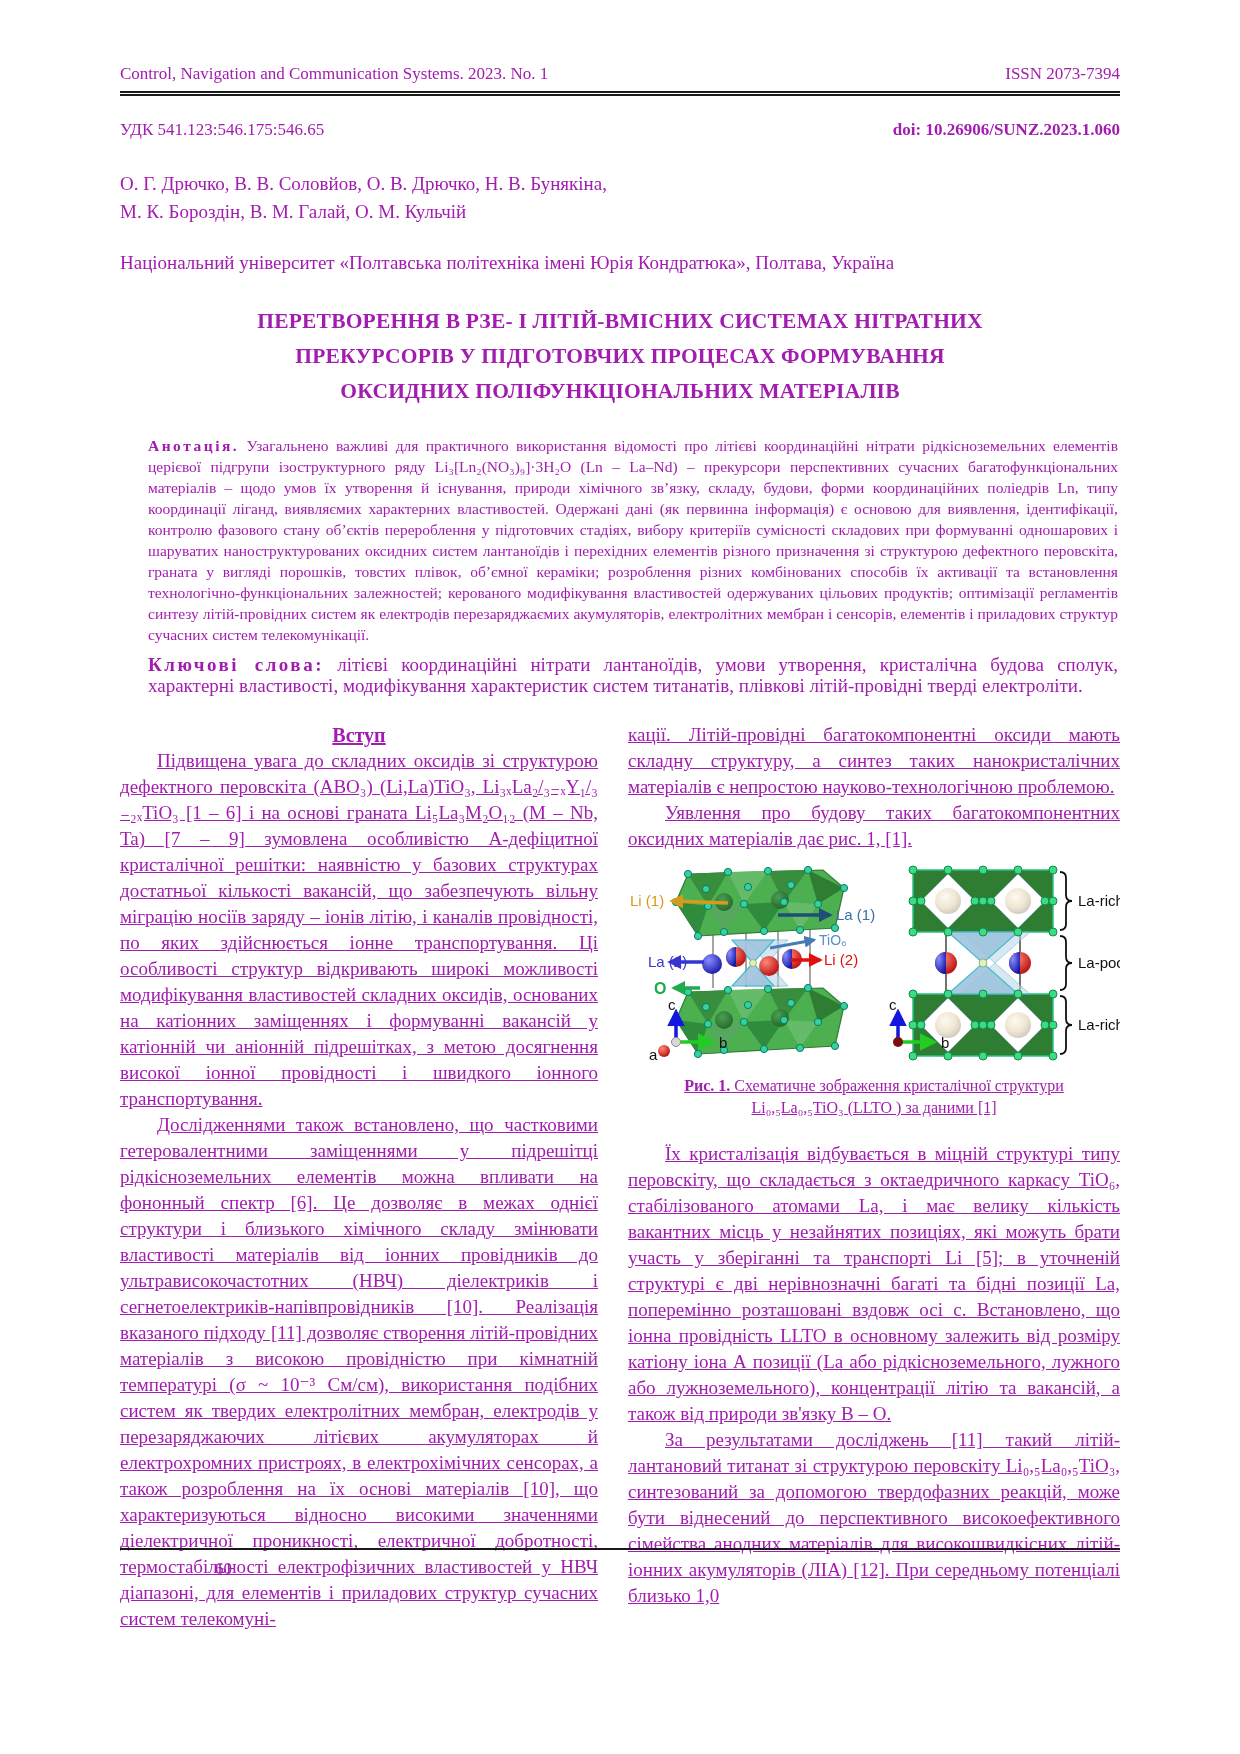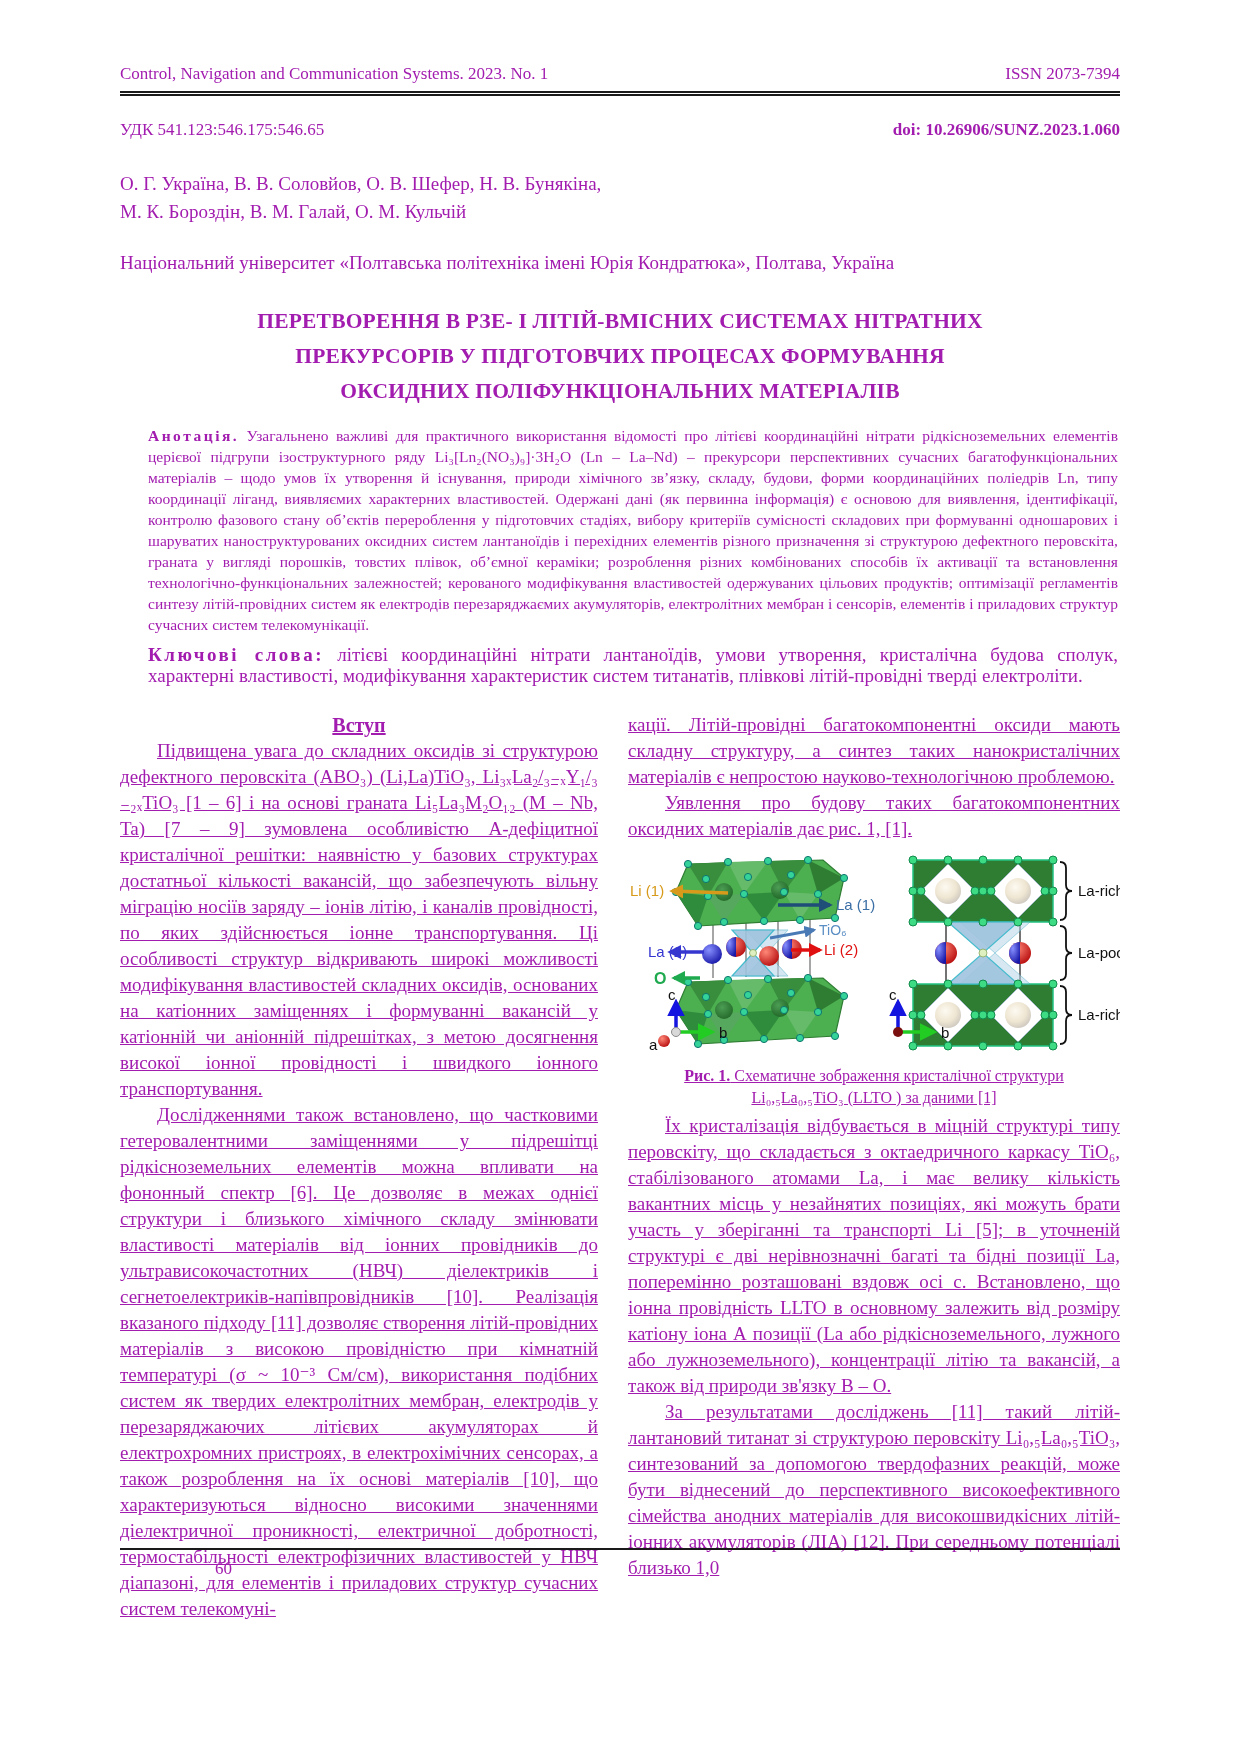--- a/index.html
+++ b/index.html
@@ -25,42 +25,42 @@
     margin-top:24px;font-size:17px;
   }
   .doi{font-weight:bold;}
   .authors{margin-top:30px;font-size:19px;line-height:28px;}
   .affil{margin-top:26px;font-size:19px;}
   .title{
     margin-top:30px;text-align:center;font-weight:bold;
     font-size:21.5px;line-height:35px;letter-spacing:.2px;
   }
   .abstract{
-    margin-top:16px;padding:0 2px 0 28px;
+    margin-top:26px;padding:0 2px 0 28px;
     font-size:15.5px;line-height:21px;text-align:justify;
   }
   .abstract .lbl, .keywords .lbl{font-weight:bold;letter-spacing:2.5px;}
   .keywords{
     margin-top:9px;padding:0 2px 0 28px;
     font-size:19px;line-height:21px;text-align:justify;
   }
   
   .columns{display:flex;gap:30px;margin-top:26px;text-decoration:underline;}
   .col{font-size:19px;line-height:26px;text-align:justify;}
   .col-left{flex:0 0 478px;}
   .col-right{flex:0 0 492px;}
   .col p{margin:0;text-indent:37px;}
   .col p.no-indent{text-indent:0;}
   .sect-head{
     text-align:center;font-weight:bold;font-size:20px;
     margin:2px 0 10px 0;text-indent:0 !important;
   }
   .figure-wrap{margin:8px 0 2px 0;}
   .fig-caption{
-    text-align:center;font-size:16px;line-height:22px;margin:2px 0 4px 0;
+    text-align:center;font-size:16px;line-height:22px;margin:2px 0 22px 0;
   }
   .fig-caption .cap-bold{font-weight:bold;}
   
   .pfooter{
     position:absolute;left:120px;right:120px;top:1548px;
     border-top:2px solid #1a1a1a;
     padding-top:9px;font-size:17px;
     display:flex;align-items:baseline;text-align:right;
   }
   .pfooter .pagenum{width:112px;}
@@ -75,21 +75,21 @@
     <span>Control, Navigation and Communication Systems. 2023. No. 1</span>
     <span>ISSN 2073-7394</span>
   </div>
 
   <div class="metarow">
     <span>УДК 541.123:546.175:546.65</span>
     <span class="doi">doi: 10.26906/SUNZ.2023.1.060</span>
   </div>
 
   <div class="authors">
-    <div>О. Г. Україна, В. В. Соловйов, О. В. Шефер, Н. В. Бунякіна,</div>
+    <div>О. Г. Дрючко, В. В. Соловйов, О. В. Дрючко, Н. В. Бунякіна,</div>
     <div>М. К. Бороздін, В. М. Галай, О. М. Кульчій</div>
   </div>
 
   <div class="affil">Національний університет «Полтавська політехніка імені Юрія Кондратюка», Полтава, Україна</div>
 
   <div class="title">
     <div>ПЕРЕТВОРЕННЯ В РЗЕ- І ЛІТІЙ-ВМІСНИХ СИСТЕМАХ НІТРАТНИХ</div>
     <div>ПРЕКУРСОРІВ У ПІДГОТОВЧИХ ПРОЦЕСАХ ФОРМУВАННЯ</div>
     <div>ОКСИДНИХ ПОЛІФУНКЦІОНАЛЬНИХ МАТЕРІАЛІВ</div>
   </div>

